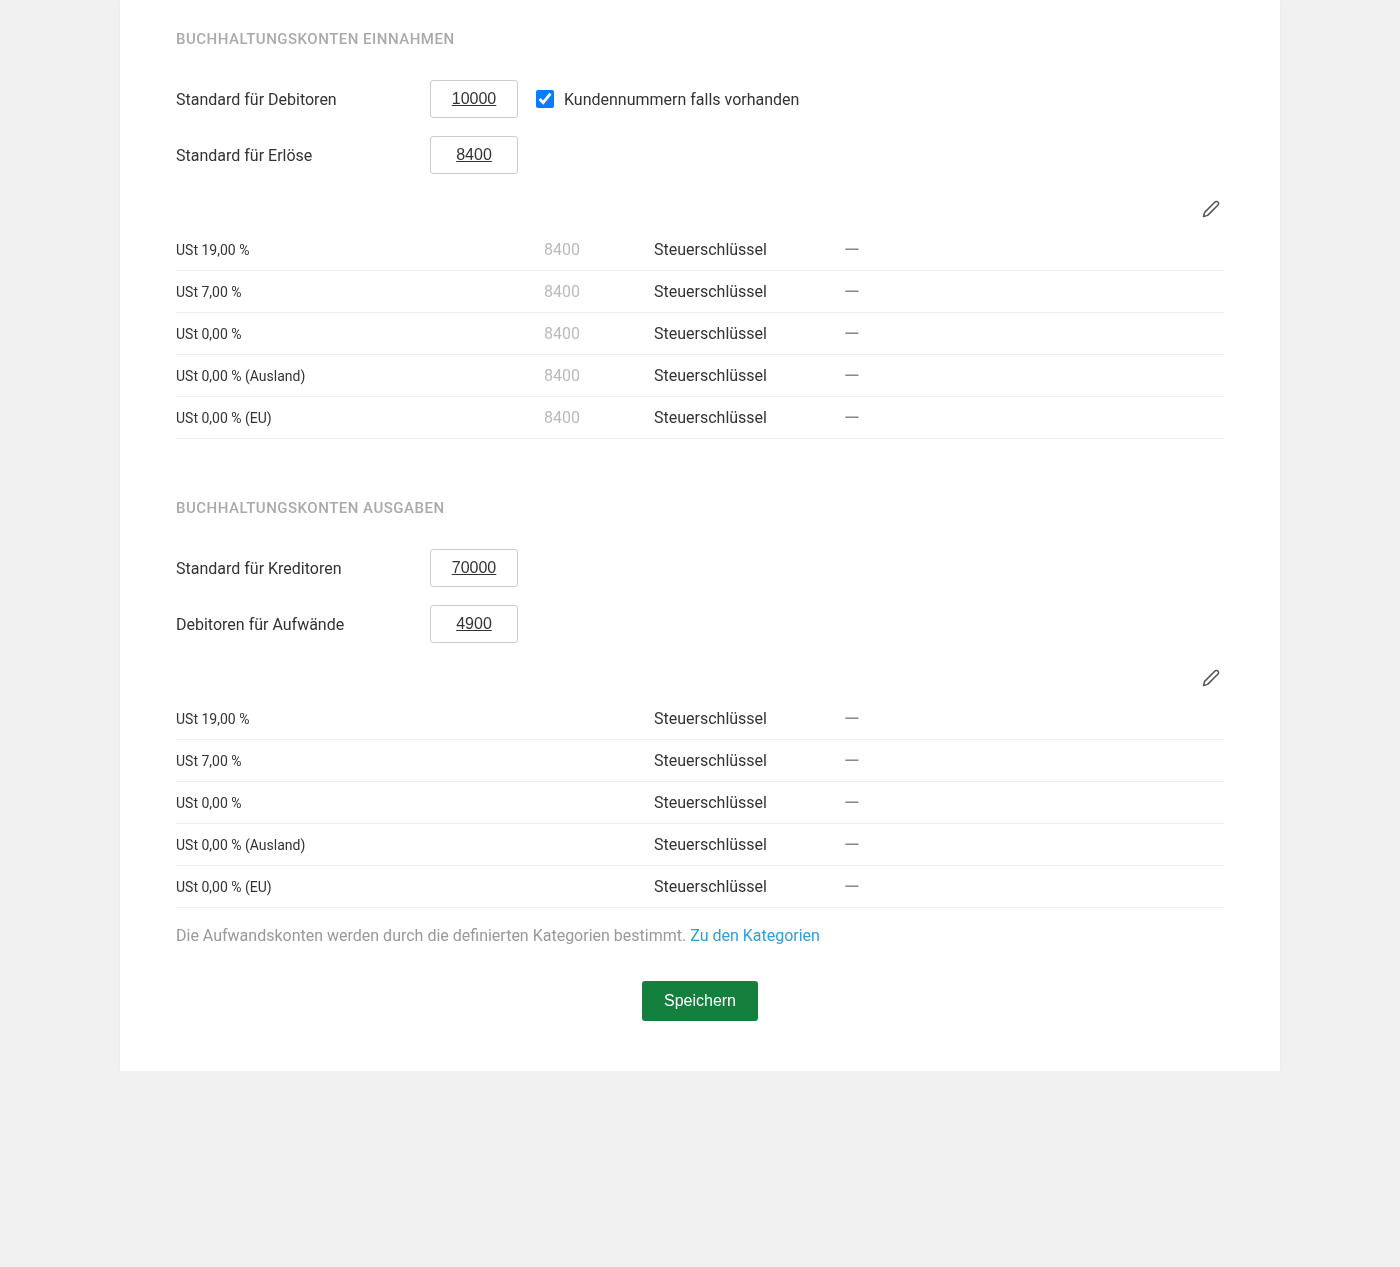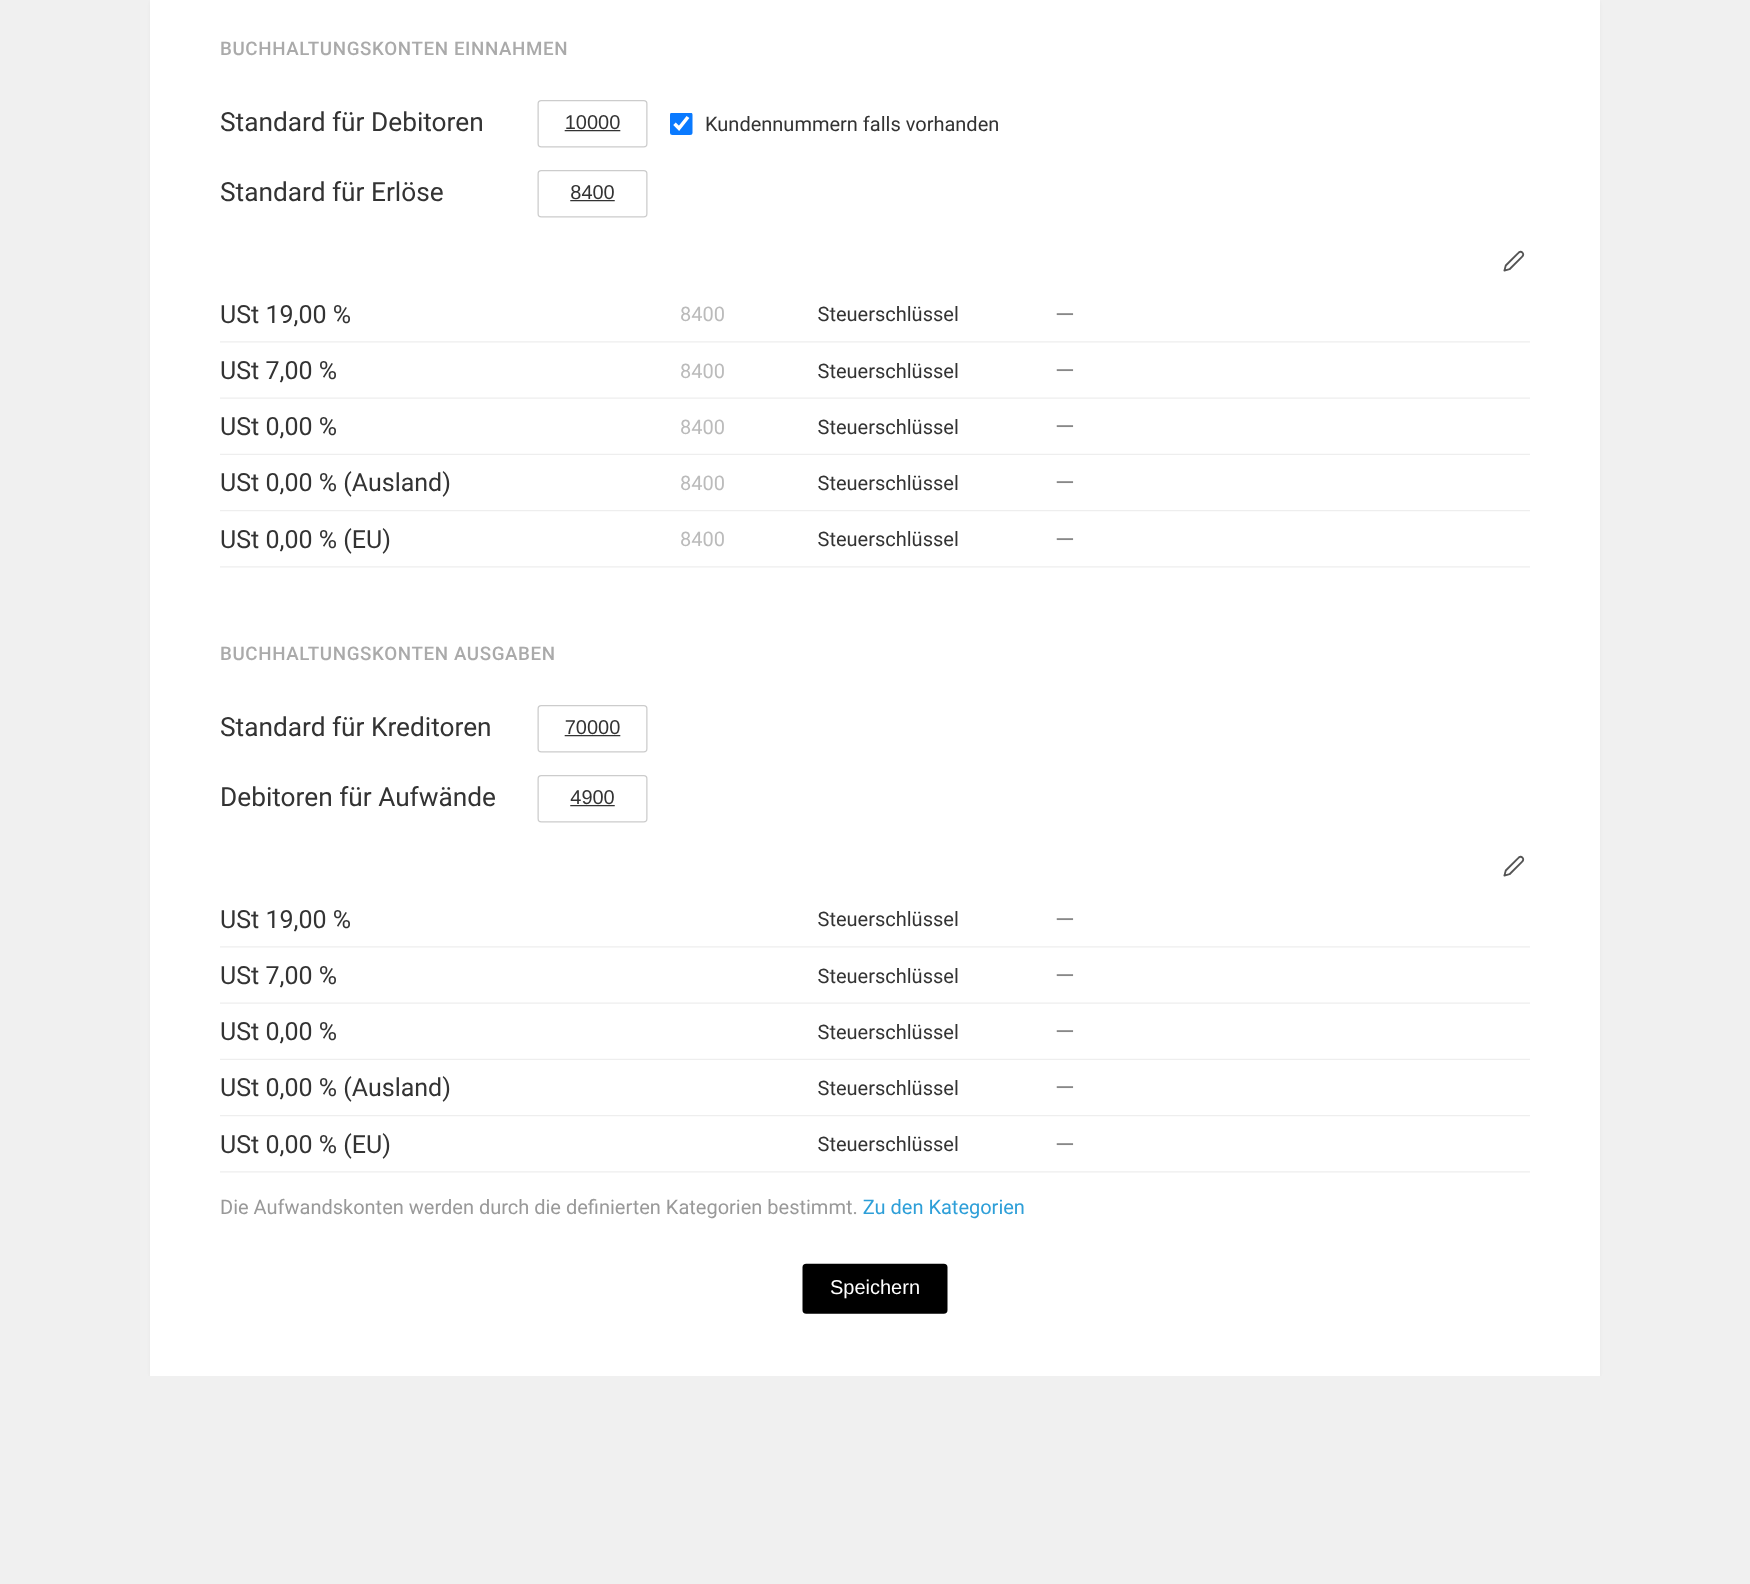--- a/index.html
+++ b/index.html
@@ -25,21 +25,21 @@
     margin-bottom: 32px;
   }
   .field-row {
     display: flex;
     align-items: center;
     margin-bottom: 18px;
   }
   .field-label {
     width: 254px;
     color: #333;
-    font-size: 21px;
+    font-size: 16px;
   }
   .num-input {
     width: 88px;
     height: 38px;
     border: 1px solid #ccc;
     border-radius: 3px;
     text-align: center;
     font-size: 16px;
     color: #333;
     outline: none;
@@ -71,42 +71,42 @@
   }
   .edit-icon-btn svg { width: 18px; height: 18px; }
   .table { width: 100%; }
   .trow {
     display: flex;
     align-items: center;
     border-bottom: 1px solid #eee;
     padding: 10px 0;
     min-height: 42px;
   }
-  .col-label { width: 294px; color: #333; font-size: 20px; }
+  .col-label { width: 294px; color: #333; font-size: 14px; }
   .col-account { width: 184px; color: #bbb; text-align: center; font-size: 16px; }
   .col-key-label { width: 190px; color: #333; font-size: 16px; }
   .col-key-value { color: #888; font-size: 20px; line-height: 1; }
   .help-text {
     margin-top: 18px;
     color: #999;
     font-size: 16px;
   }
   .help-text a {
     color: #2e9fd8;
     text-decoration: none;
     cursor: pointer;
     text-align: right;
   }
   .save-row {
     display: flex;
     justify-content: center;
     margin-top: 36px;
   }
   .save-btn {
-    background: #000000;
+    background: #15803d;
     color: #fff;
     border: none;
     border-radius: 3px;
     padding: 11px 22px;
     font-size: 16px;
     cursor: pointer;
   }
   .section-gap { height: 60px; }
 </style>
 </head>

